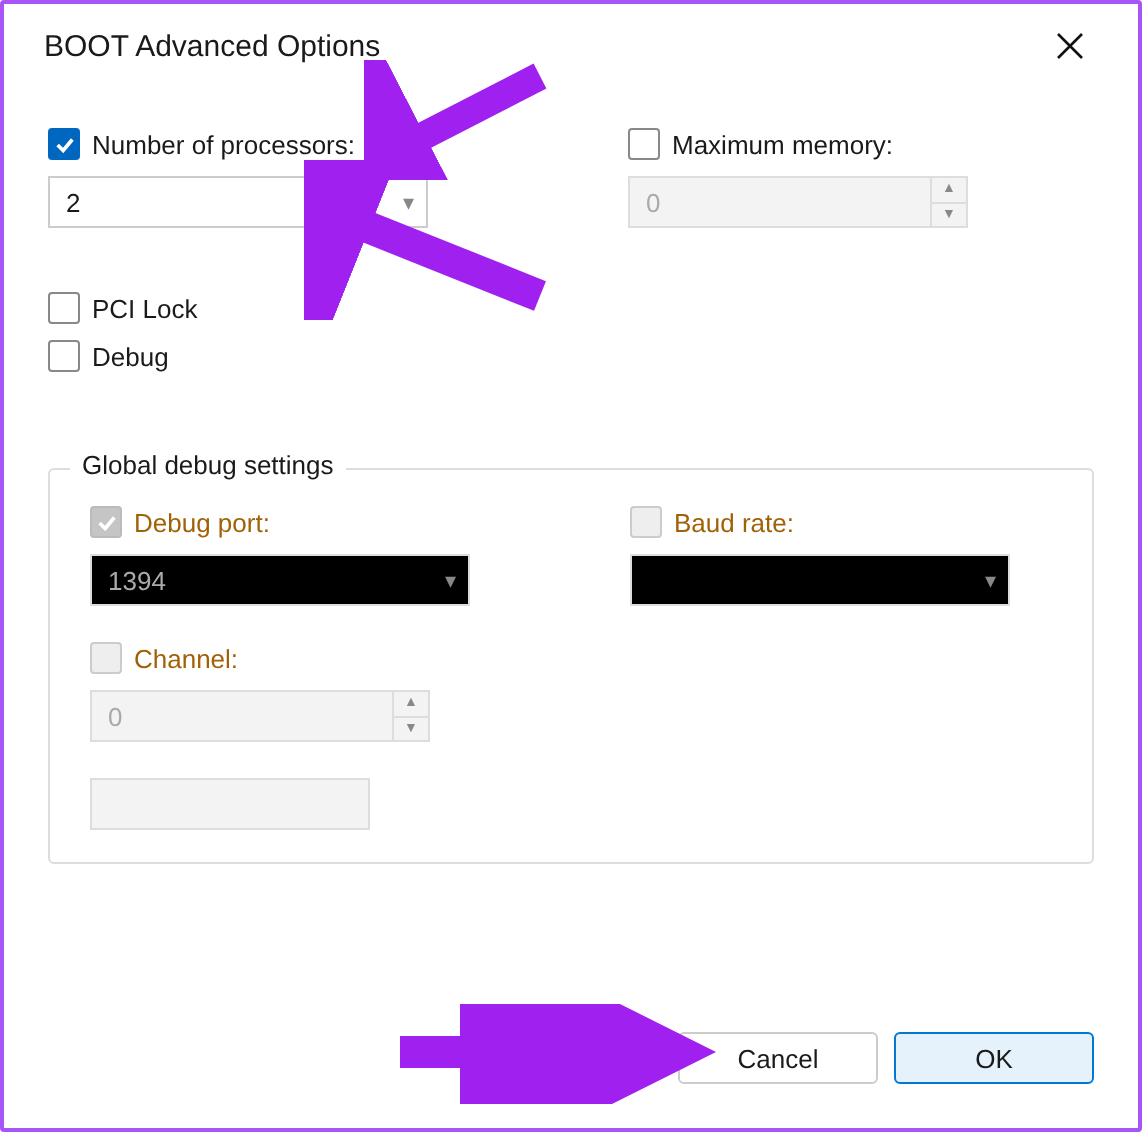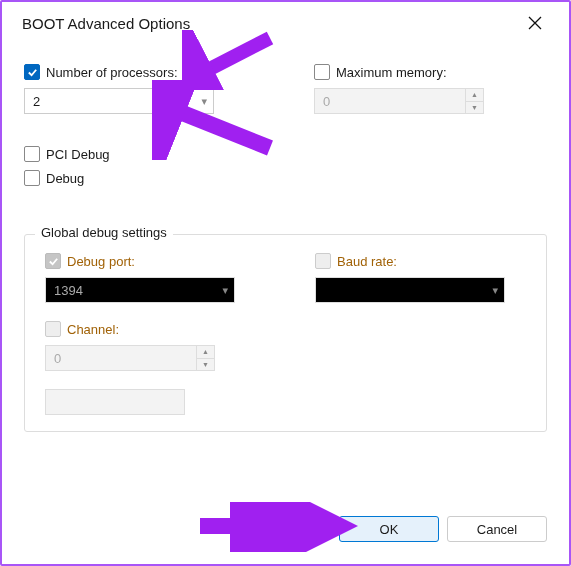--- a/index.html
+++ b/index.html
@@ -181,21 +181,21 @@
           </div>
           <span class="label">Number of processors:</span>
         </div>
         <div class="combo">
           <span>2</span>
           <span class="chev">▾</span>
         </div>
         <div class="checkstack">
           <div class="check-row">
             <div class="checkbox"></div>
-            <span class="label">PCI Debug</span>
+            <span class="label">PCI Lock</span>
           </div>
           <div class="check-row">
             <div class="checkbox"></div>
             <span class="label">Debug</span>
           </div>
         </div>
       </div>
       <div class="col-right">
         <div class="check-row">
           <div class="checkbox"></div>
@@ -257,22 +257,22 @@
         </div>
       </div>
 
       <div>
         <div class="textfield"></div>
       </div>
     </div>
   </div>
 
   <div class="button-row">
+    <div class="btn">Cancel</div>
     <div class="btn primary">OK</div>
-    <div class="btn">Cancel</div>
   </div>
 
   <svg class="arrow" style="left:180px; top:28px; width:100px; height:60px;">
     <defs>
         <marker id="ah1" markerWidth="8" markerHeight="8" refX="1" refY="4" orient="auto">
           <polygon points="0 0, 8 4, 0 8" fill="#a020f0"></polygon>
         </marker>
       </defs>
     <line x1="88" y1="8" x2="18" y2="44" stroke="#a020f0" stroke-width="14" marker-end="url(#ah1)"></line>
   </svg>

